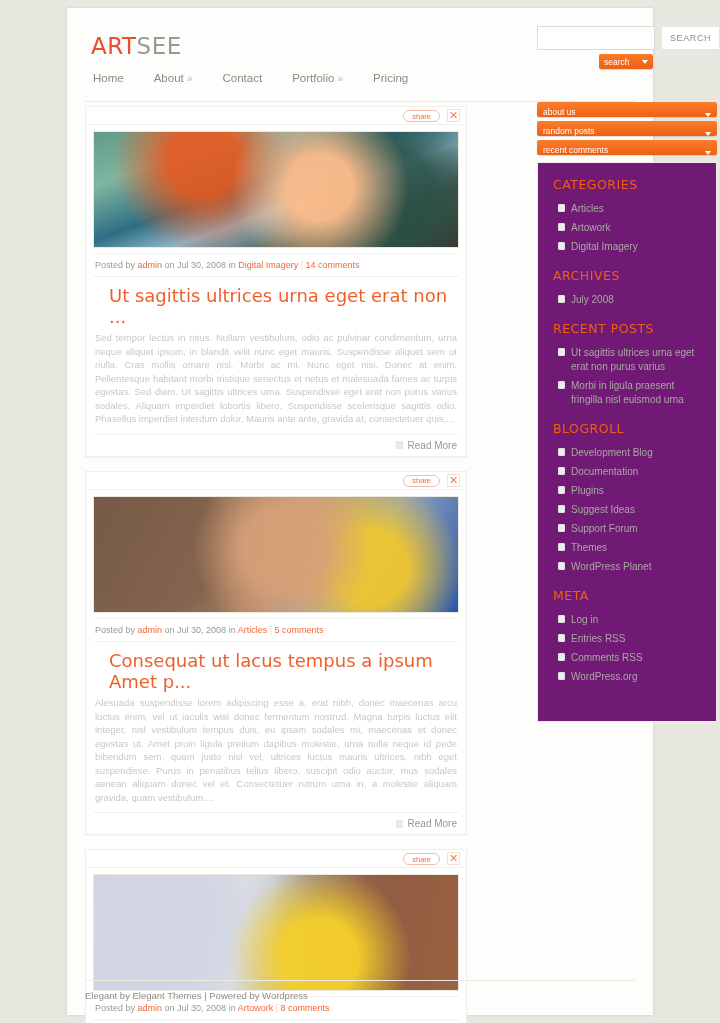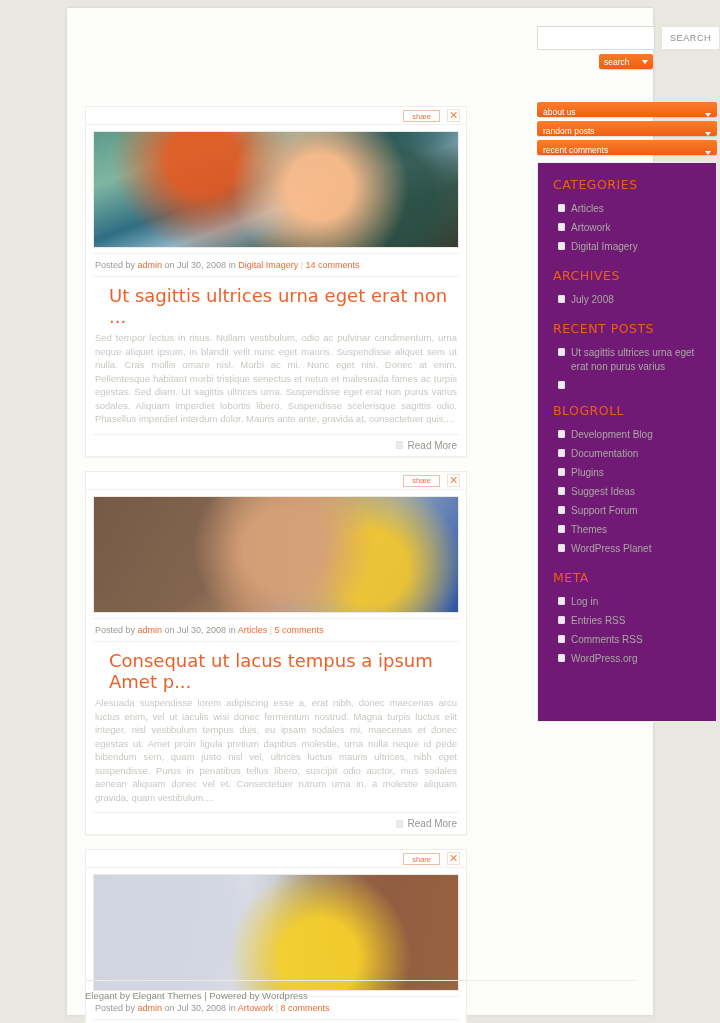--- a/index.html
+++ b/index.html
@@ -138,21 +138,21 @@
     margin-bottom: 14px;
     box-shadow: 0 1px 1px rgba(0,0,0,.03);
   }
   .post-top {
     height: 18px; position: relative;
     border-bottom: 1px solid #f3f1eb;
   }
   .share-btn {
     position: absolute; right: 26px; top: 3px;
     height: 12px; padding: 0 8px;
-    border: 1px solid #f3bda4; border-radius: 0;
+    border: 1px solid #f3bda4; border-radius: 6px;
     color: #ef7040; font-size: 7.5px;
     display: flex; align-items: center; cursor: pointer;
     background: #fff;
   }
   .close-btn {
     position: absolute; right: 6px; top: 2px;
     width: 13px; height: 13px; cursor: pointer;
     display: flex; align-items: center; justify-content: center;
     color: #f08050; font-size: 11px; line-height: 1;
     border: 1px solid #f6e0d4;
@@ -229,20 +229,33 @@
     border-top: 1px solid #eceae2;
     padding-top: 9px;
     font-size: 9.5px; color: #8e8e88;
   }
 </style>
 </head>
 <body>
 
 <div class="page">
 
+  <div class="header">
+    <div class="logo">
+      <span class="art">ART</span><span class="see">SEE</span>
+    </div>
+    <div class="nav">
+      <a href="#"><span>Home</span></a>
+      <a href="#"><span>About</span> <span class="caret">»</span></a>
+      <a href="#"><span>Contact</span></a>
+      <a href="#"><span>Portfolio</span> <span class="caret">»</span></a>
+      <a href="#"><span>Pricing</span></a>
+    </div>
+    <div class="hr-head"></div>
+  </div>
 
   <div class="main">
 
     <div class="post">
       <div class="post-top">
         <div class="share-btn">share</div>
         <div class="close-btn">✕</div>
       </div>
       <div class="thumb-wrap">
         <div class="thumb t1"></div>
@@ -365,20 +378,21 @@
       </ul>
 
       <div class="side-h">RECENT POSTS</div>
       <ul class="side-list">
         <li>
             <span class="li-icon"></span>
             <a href="#">Ut sagittis ultrices urna eget erat non purus varius</a>
           </li>
         <li>
             <span class="li-icon"></span>
+            <a href="#">Morbi in ligula praesent fringilla nisl euismod urna</a>
           </li>
       </ul>
 
       <div class="side-h">BLOGROLL</div>
       <ul class="side-list">
         <li>
             <span class="li-icon"></span>
             <a href="#">Development Blog</a>
           </li>
         <li>

